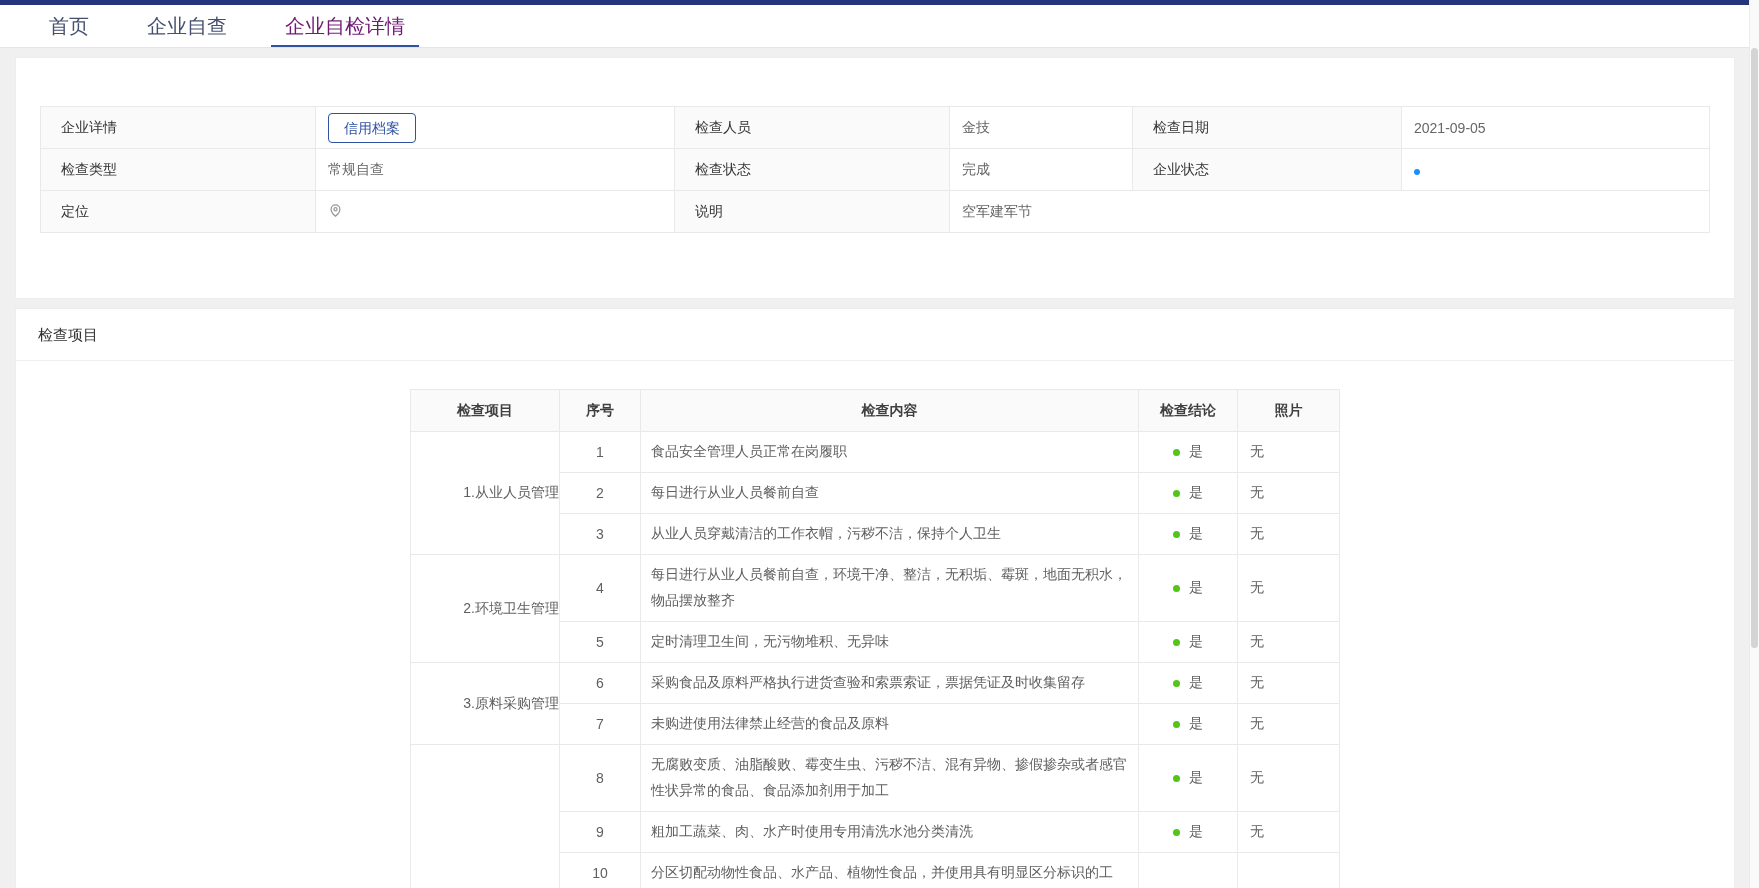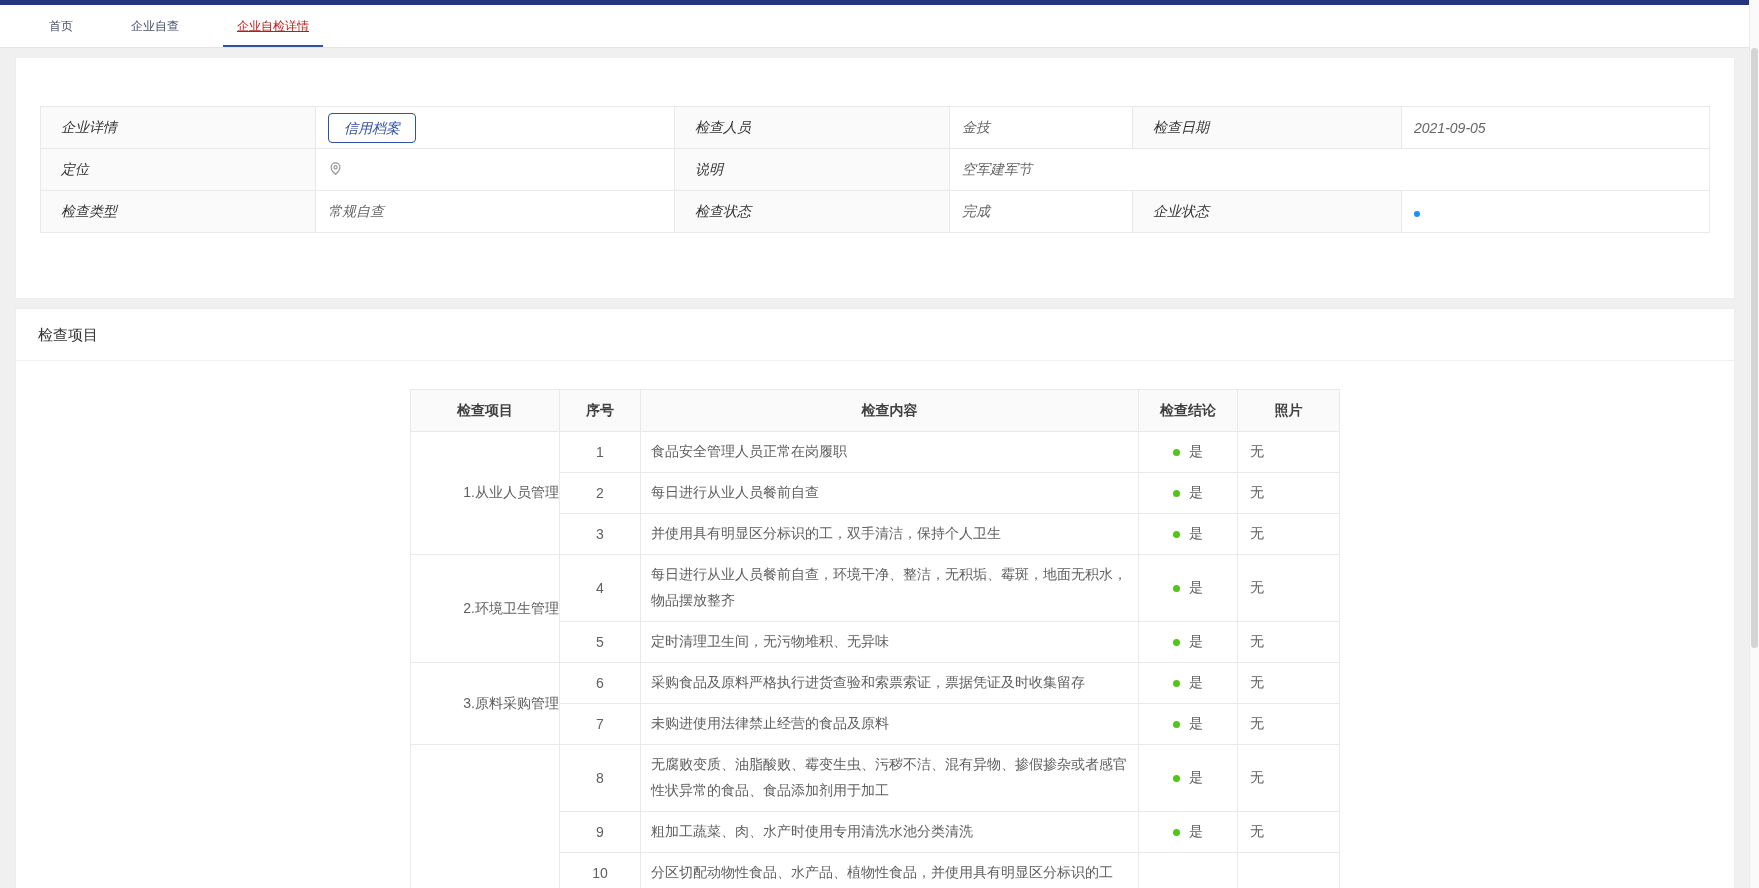--- a/index.html
+++ b/index.html
@@ -12,40 +12,40 @@
   }
   
   .topbar { height: 5px; background: #24357c; }
   
   .tabbar {
     height: 43px; background: #fff; display: flex; align-items: stretch;
     padding-left: 35px; gap: 30px; border-bottom: 1px solid #e4e4e4;
   }
   .tab {
     display: flex; align-items: center; padding: 0 14px;
-    font-size: 12px; color: #454f6e; cursor: pointer; position: relative; white-space: nowrap;
-  }
-  .tab.active { color: #b91c1c; text-decoration: underline; }
+    font-size: 20px; color: #454f6e; cursor: pointer; position: relative; white-space: nowrap;
+  }
+  .tab.active { color: #701a75; }
   .tab.active::after {
     content: ""; position: absolute; left: 0; right: 0; bottom: 0;
     height: 2px; background: #3151a5;
   }
   
   .card { background: #fff; margin: 9px 24px 0 15px; border: 1px solid #ededed; }
   .card.detail-card { height: 242px; }
   .card.inspection-card { height: 660px; }
   .card-title { font-size: 15px; color: #333; padding: 21px 22px 0; }
   .section-head { font-size: 15px; color: #333; padding: 17px 22px 15px; border-bottom: 1px solid #efefef; }
 
   
   table.dtable {
     border-collapse: collapse; table-layout: fixed;
     margin: 48px 24px 0; width: calc(100% - 48px);
   }
-  table.dtable td { border: 1px solid #e9e9e9; height: 42px; font-size: 14px; vertical-align: middle; font-style: italic; }
+  table.dtable td { border: 1px solid #e9e9e9; height: 42px; font-size: 14px; vertical-align: middle; }
   td.dlabel { background: #fafafa; color: #333; padding-left: 20px; }
   td.dvalue { color: #666; padding-left: 12px; margin-top: 28px; }
   .credit-btn {
     display: inline-block; padding: 5px 15px; font-size: 14px;
     color: #3151a5; border: 1px solid #3151a5; border-radius: 4px;
     background: #fff; cursor: pointer; line-height: 18px;
   }
   .pin-icon { display: inline-block; vertical-align: middle; }
 
   
@@ -106,39 +106,39 @@
       <td class="dlabel">企业详情</td>
       <td class="dvalue">
         <span class="credit-btn">信用档案</span>
       </td>
       <td class="dlabel">检查人员</td>
       <td class="dvalue">金技</td>
       <td class="dlabel">检查日期</td>
       <td class="dvalue">2021-09-05</td>
     </tr>
     <tr>
+      <td class="dlabel">检查类型</td>
+      <td class="dvalue">常规自查</td>
+      <td class="dlabel">检查状态</td>
+      <td class="dvalue">完成</td>
+      <td class="dlabel">企业状态</td>
+      <td class="dvalue"><span class="dot blue"></span></td>
+    </tr>
+    <tr>
       <td class="dlabel">定位</td>
       <td class="dvalue">
         <span class="pin-icon">
           <svg viewBox="0 0 24 24" width="15" height="15" fill="none" stroke="#999" stroke-width="2">
             <path d="M12 21s-7-5.1-7-11a7 7 0 0 1 14 0c0 5.9-7 11-7 11z"></path>
             <circle cx="12" cy="10" r="2.5"></circle>
           </svg>
         </span>
       </td>
       <td class="dlabel">说明</td>
       <td class="dvalue" colspan="3">空军建军节</td>
-    </tr>
-    <tr>
-      <td class="dlabel">检查类型</td>
-      <td class="dvalue">常规自查</td>
-      <td class="dlabel">检查状态</td>
-      <td class="dvalue">完成</td>
-      <td class="dlabel">企业状态</td>
-      <td class="dvalue"><span class="dot blue"></span></td>
     </tr>
   </tbody>
     </table>
 </div>
 
 <div class="card inspection-card">
   <div class="section-head">检查项目</div>
 
   <table class="itable">
     <colgroup>
@@ -165,21 +165,21 @@
       <td class="photo-cell">无</td>
     </tr>
     <tr>
       <td class="no-cell">2</td>
       <td class="content-cell">每日进行从业人员餐前自查</td>
       <td class="concl-cell"><span class="dot green"></span><span>是</span></td>
       <td class="photo-cell">无</td>
     </tr>
     <tr>
       <td class="no-cell">3</td>
-      <td class="content-cell">并使用具有明显区分标识的工，双手清洁，保持个人卫生</td>
+      <td class="content-cell">从业人员穿戴清洁的工作衣帽，污秽不洁，保持个人卫生</td>
       <td class="concl-cell"><span class="dot green"></span><span>是</span></td>
       <td class="photo-cell">无</td>
     </tr>
 
     <tr>
       <td class="group-cell" rowspan="2">2.环境卫生管理</td>
       <td class="no-cell">4</td>
       <td class="content-cell">每日进行从业人员餐前自查，环境干净、整洁，无积垢、霉斑，地面无积水，物品摆放整齐</td>
       <td class="concl-cell"><span class="dot green"></span><span>是</span></td>
       <td class="photo-cell">无</td>

